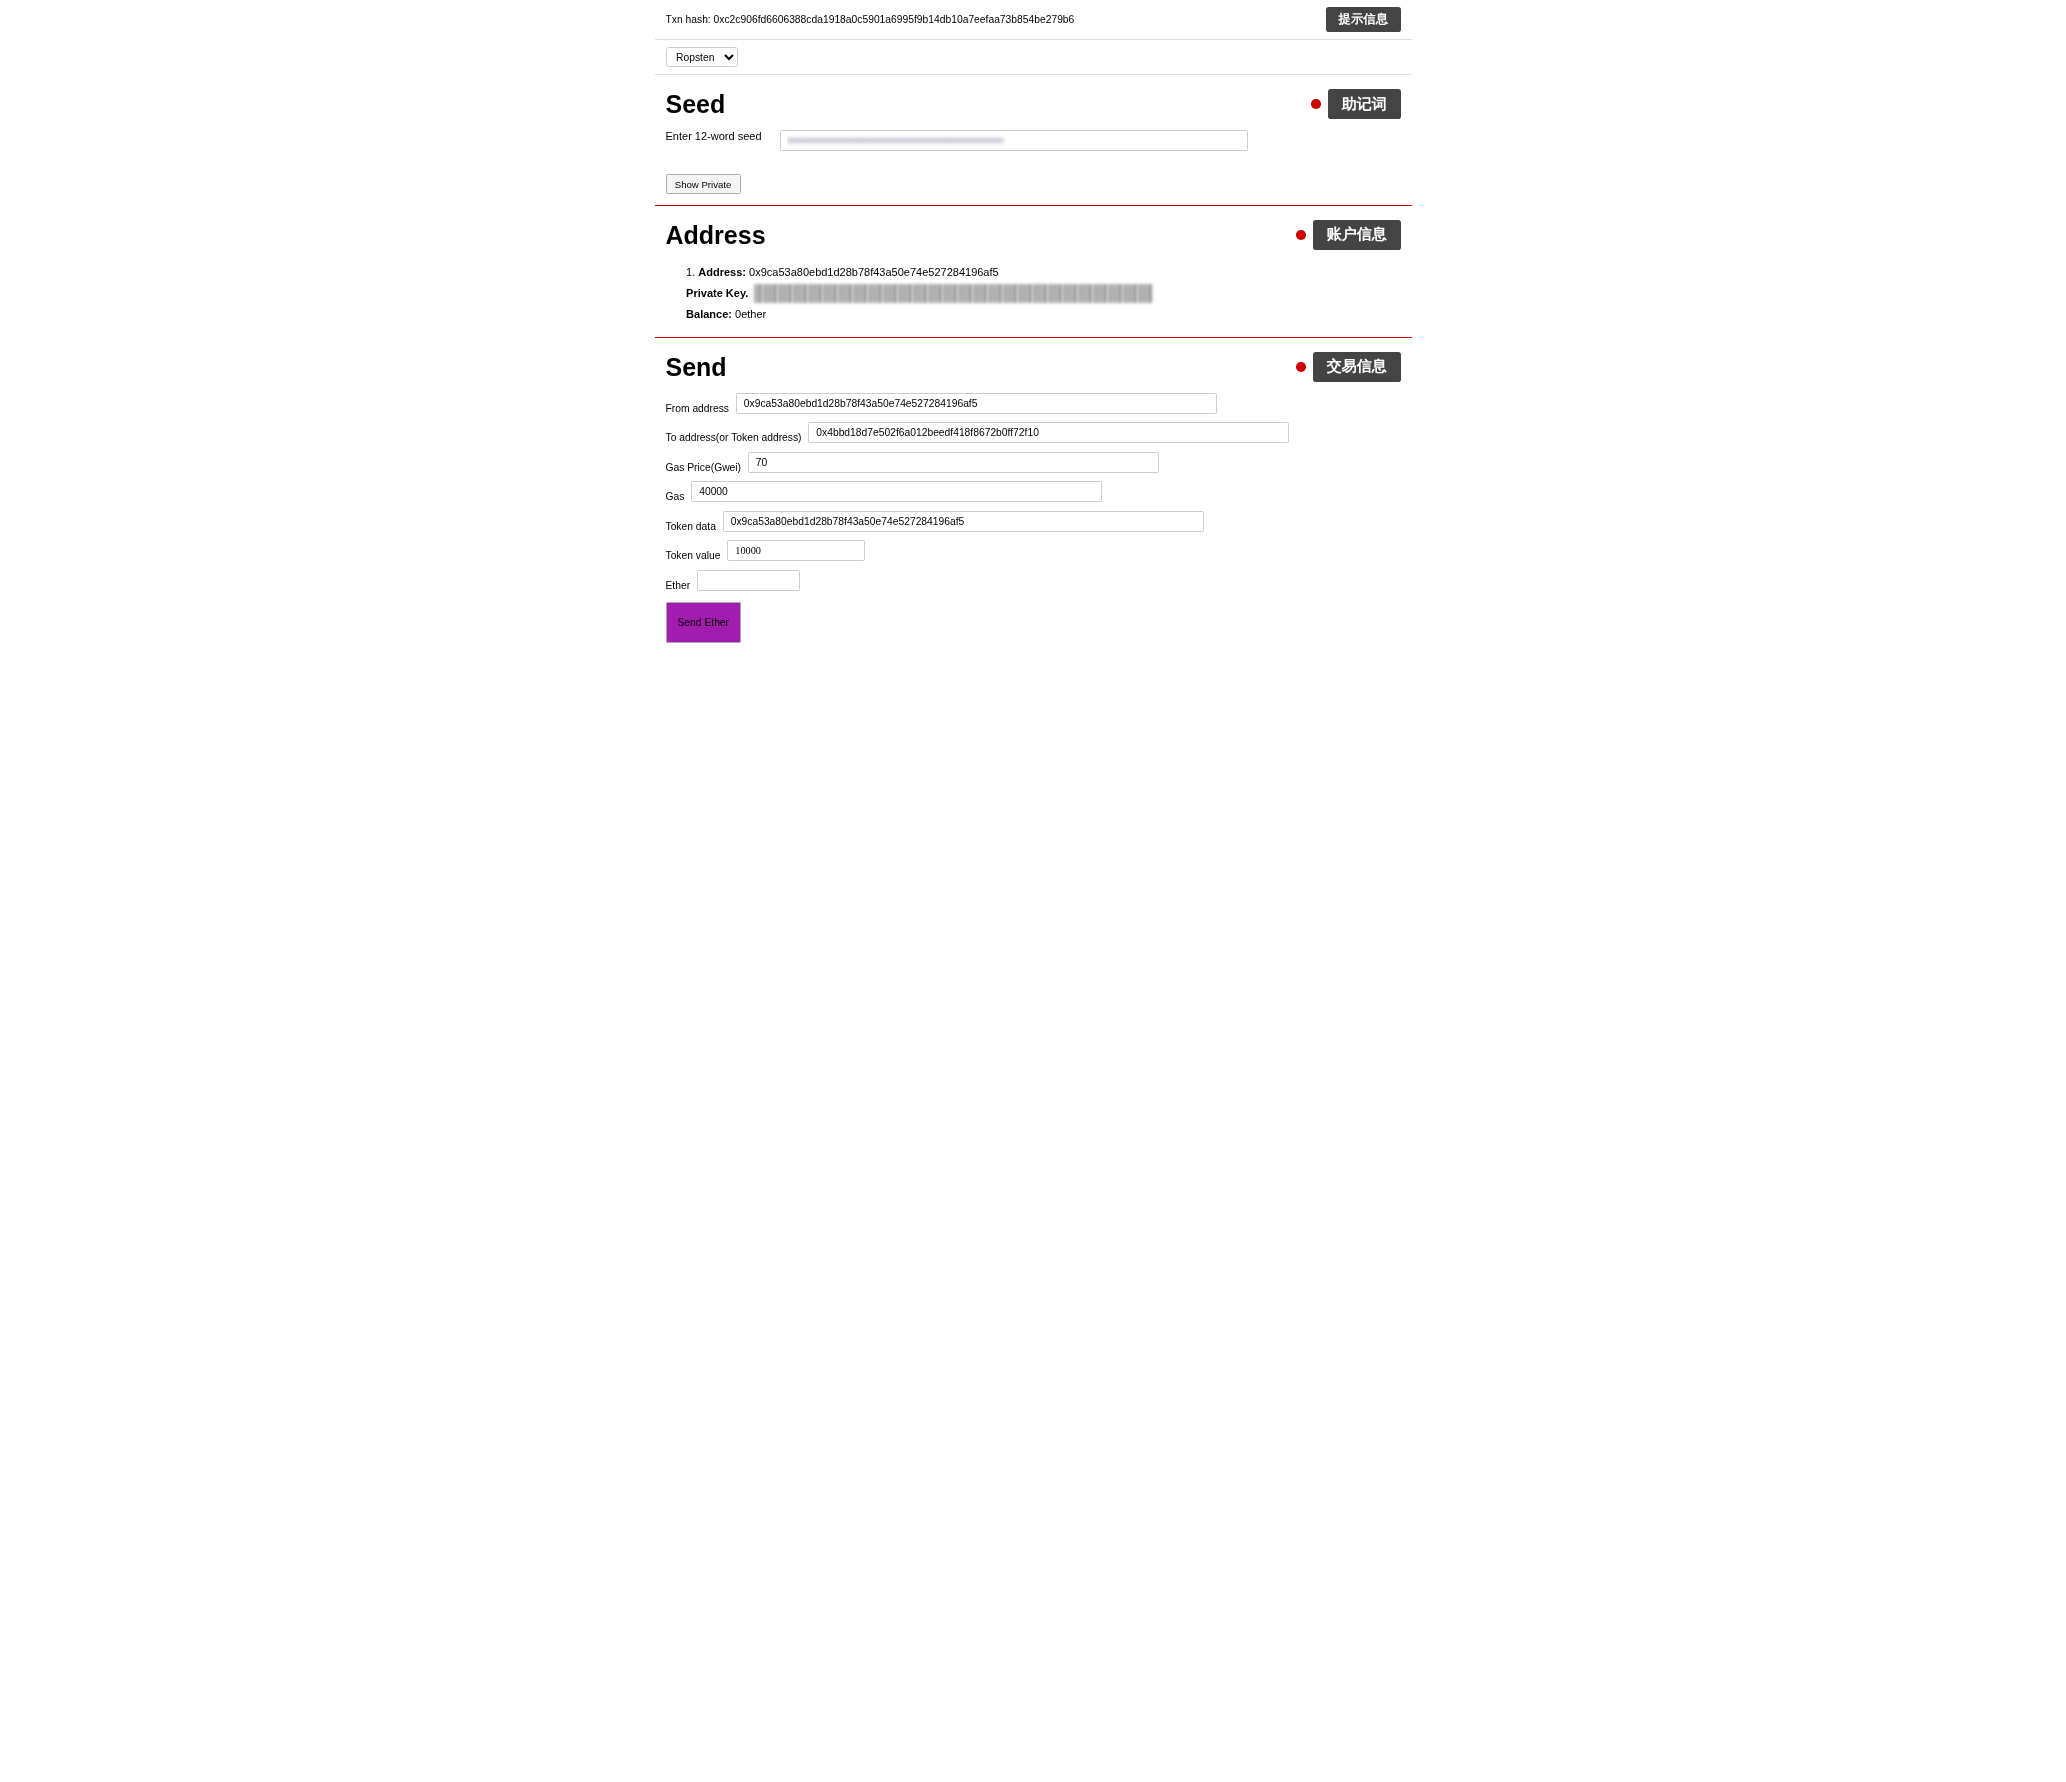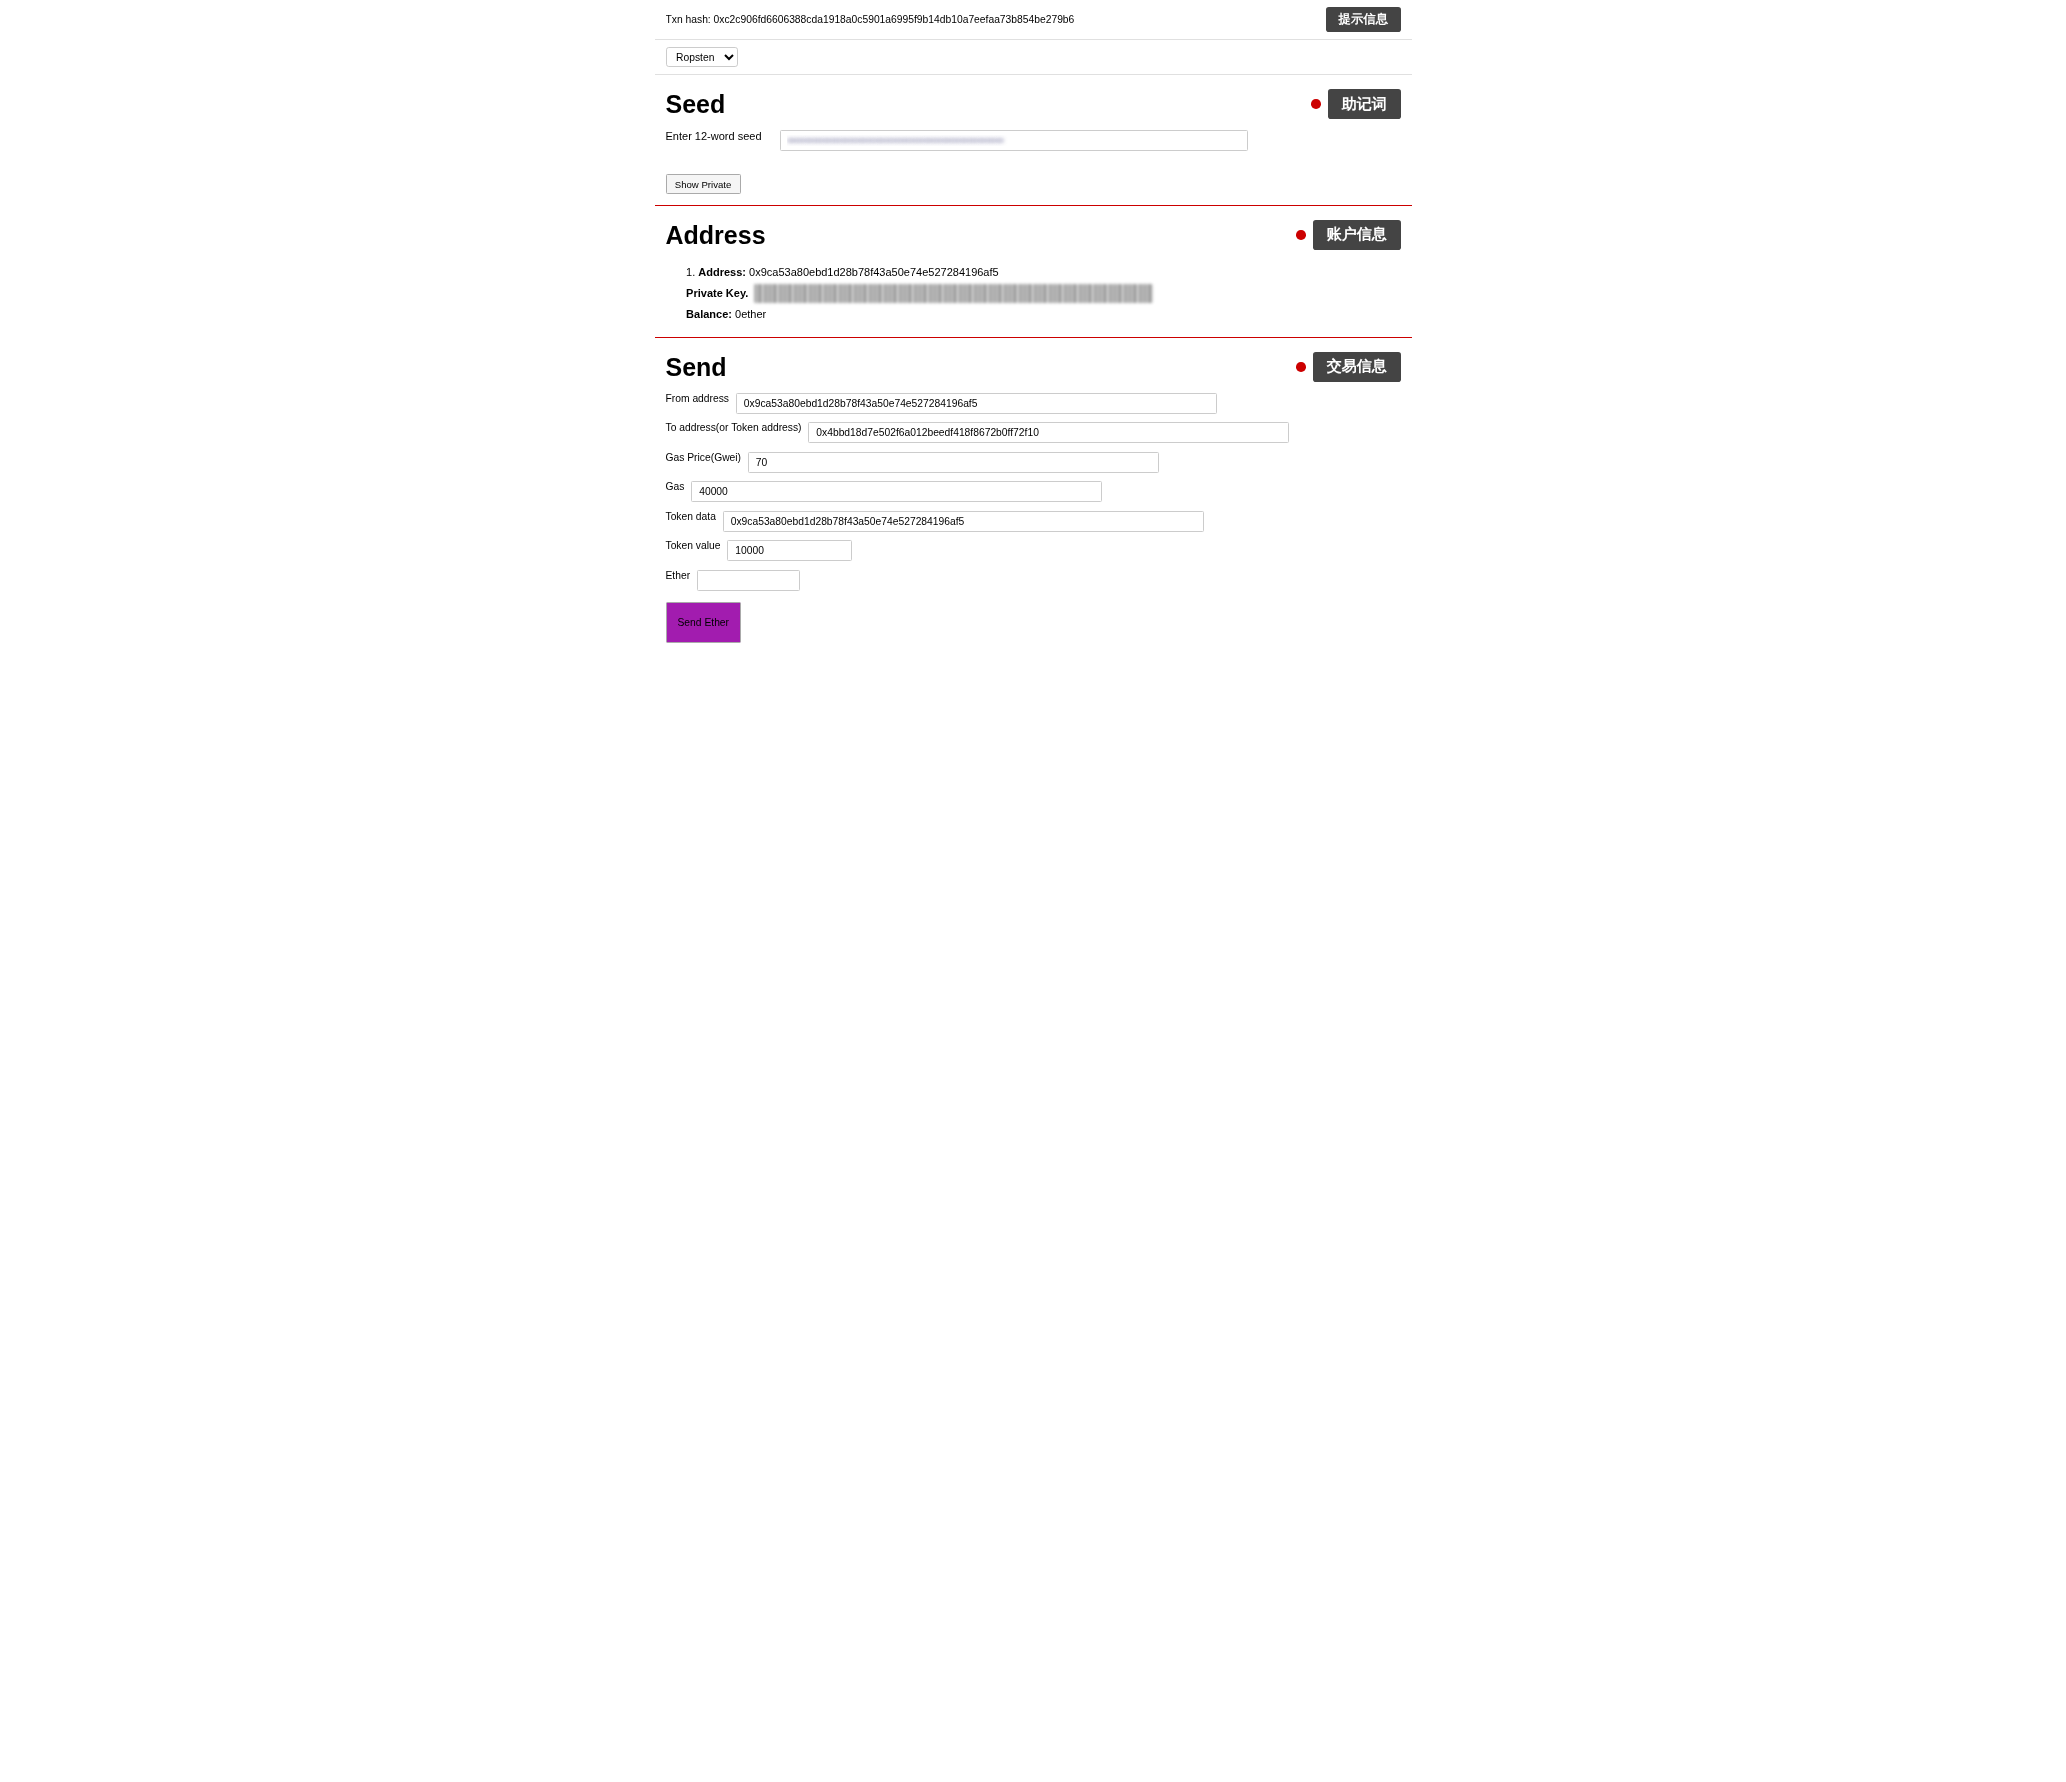--- a/index.html
+++ b/index.html
@@ -169,21 +169,21 @@
       opacity: 0.7;
     }
 
     .balance-line {
       font-size: 11px;
     }
 
     
     .form-row {
       display: flex;
-      align-items: flex-start;
+      align-items: flex-end;
       margin-bottom: 8.3px;
       gap: 6.9px;
     }
 
     .form-label {
       font-size: 10.3px;
       white-space: nowrap;
       min-width: 0;
     }
 
@@ -197,21 +197,22 @@
 
     .form-input.wide {
       width: 481px;
     }
 
     .form-input.medium {
       width: 411px;
     }
 
     .form-input.short {
-      width: 125px;
+      width: 138px;
+      font-family: Liberation Serif, serif;
     }
 
     .form-input.xshort {
       width: 103px;
     }
 
     .send-btn {
       padding: 14px 11px;
       font-size: 10.3px;
       border: 0.7px solid #aaa;

